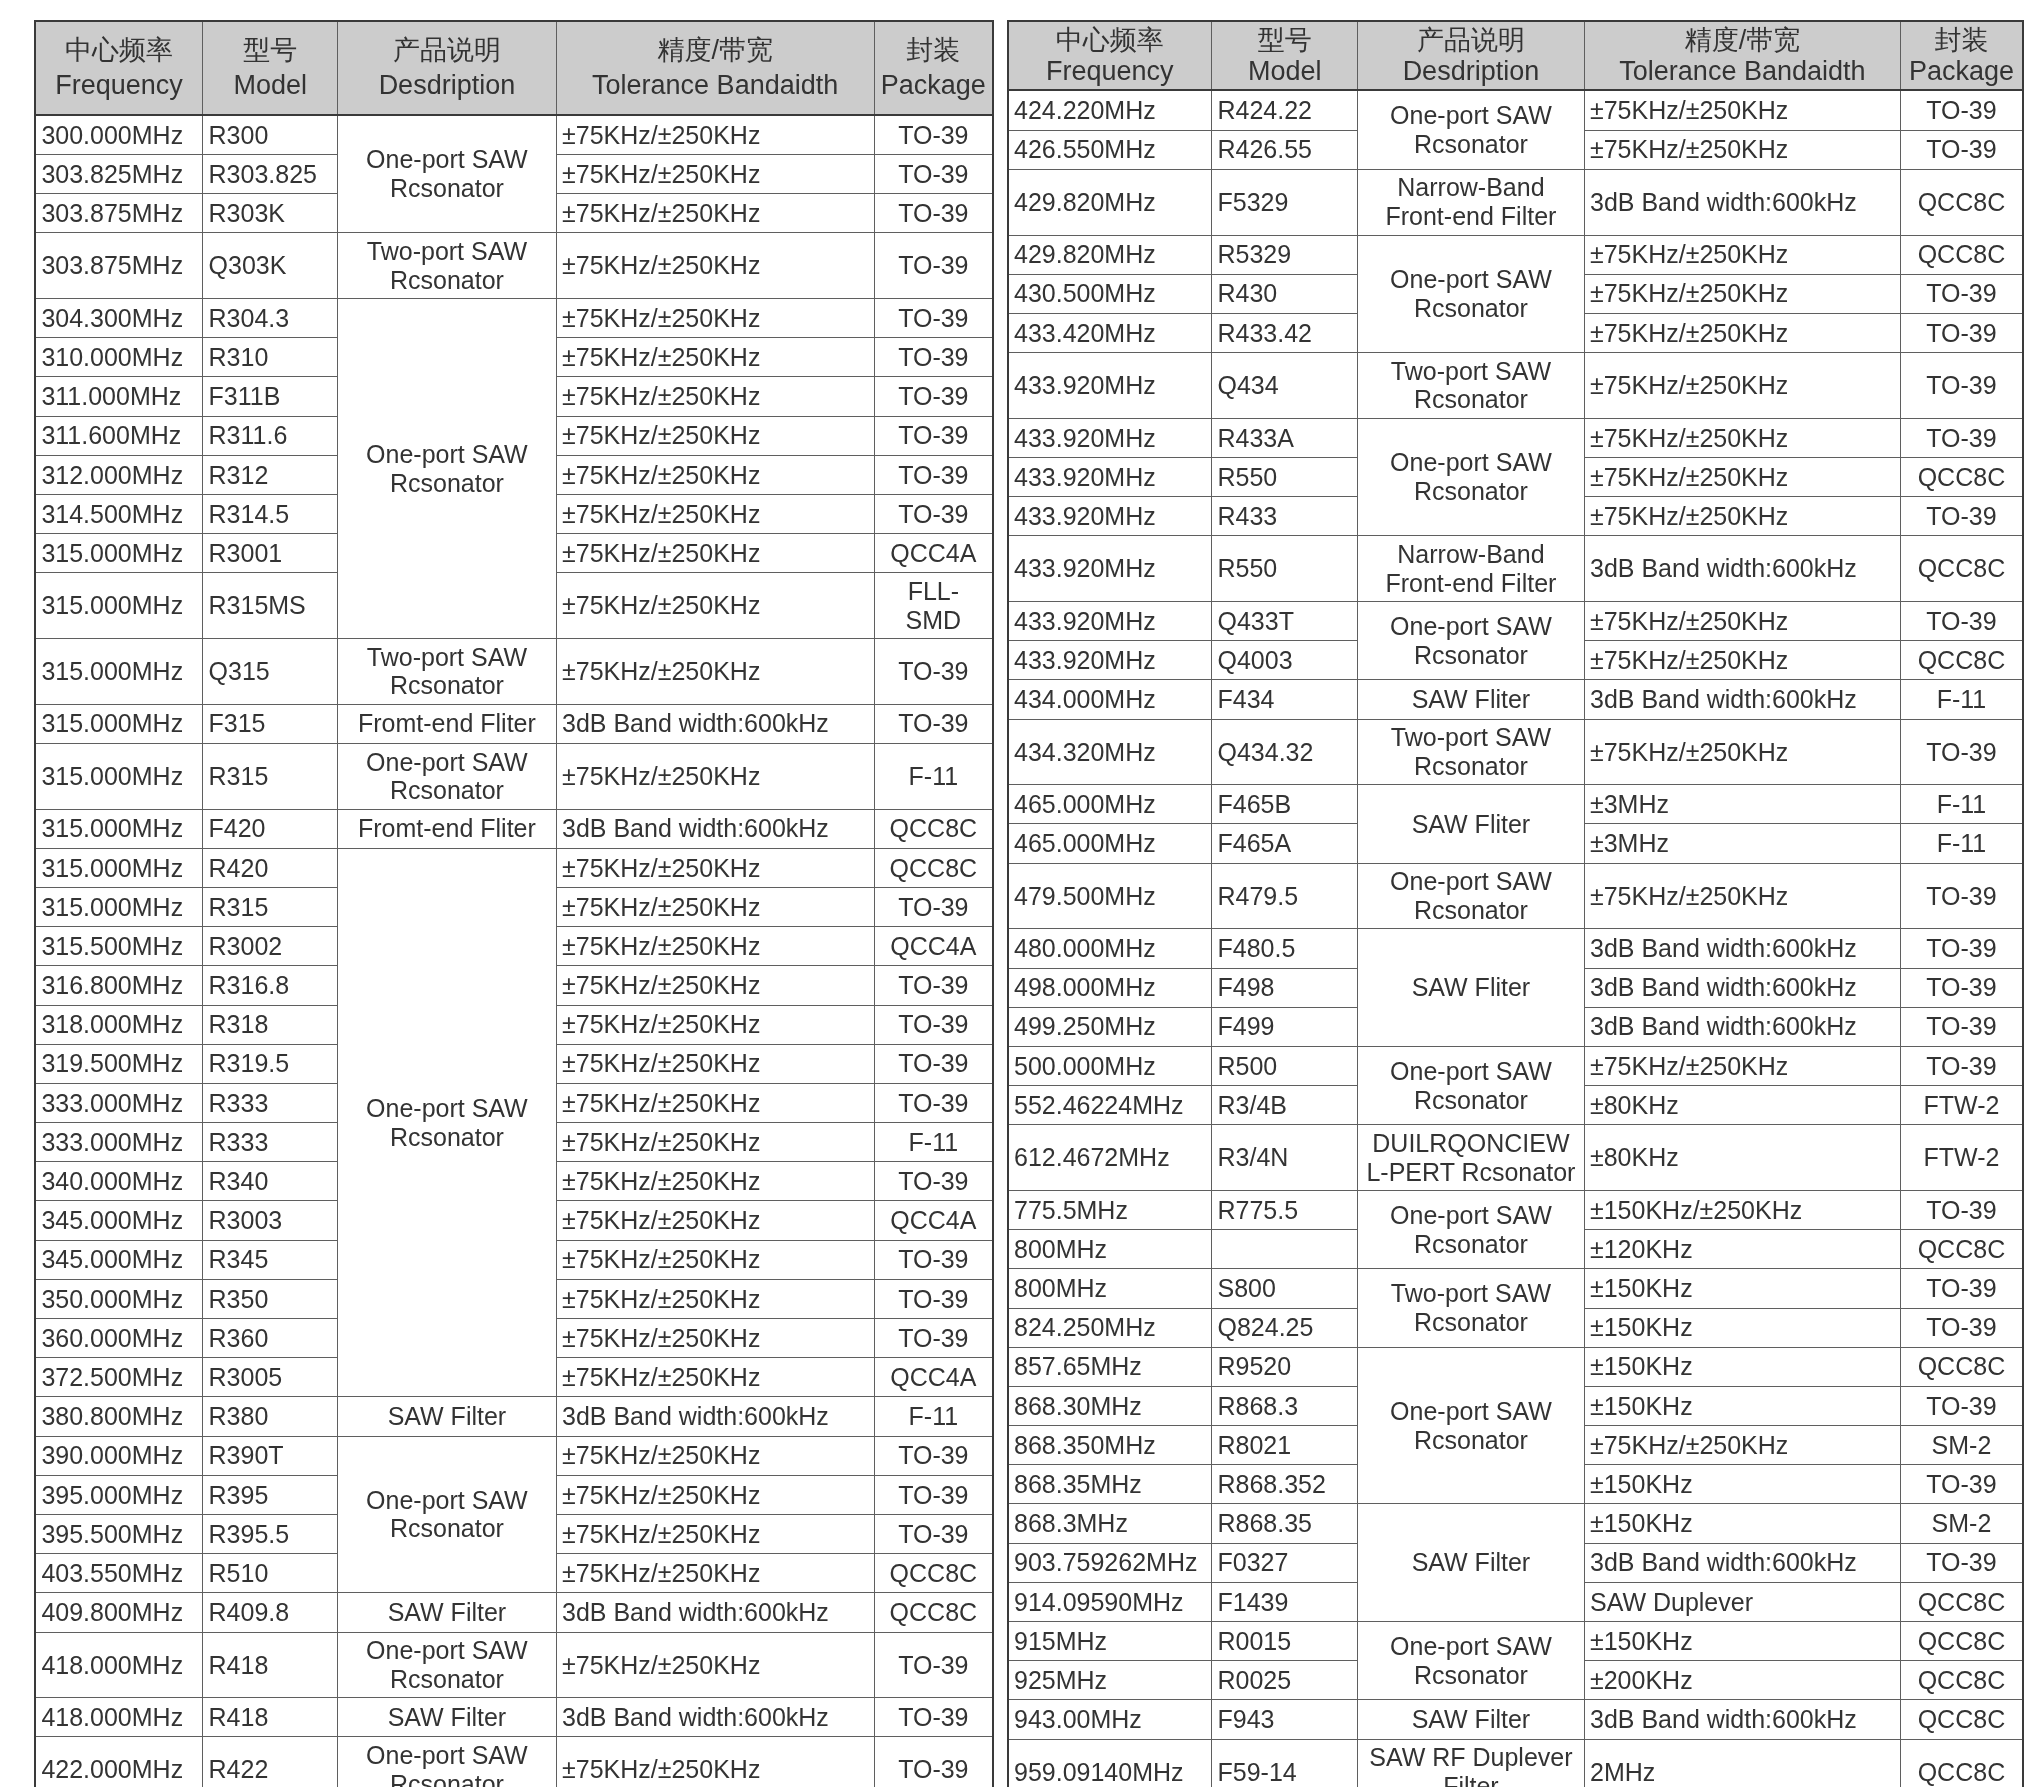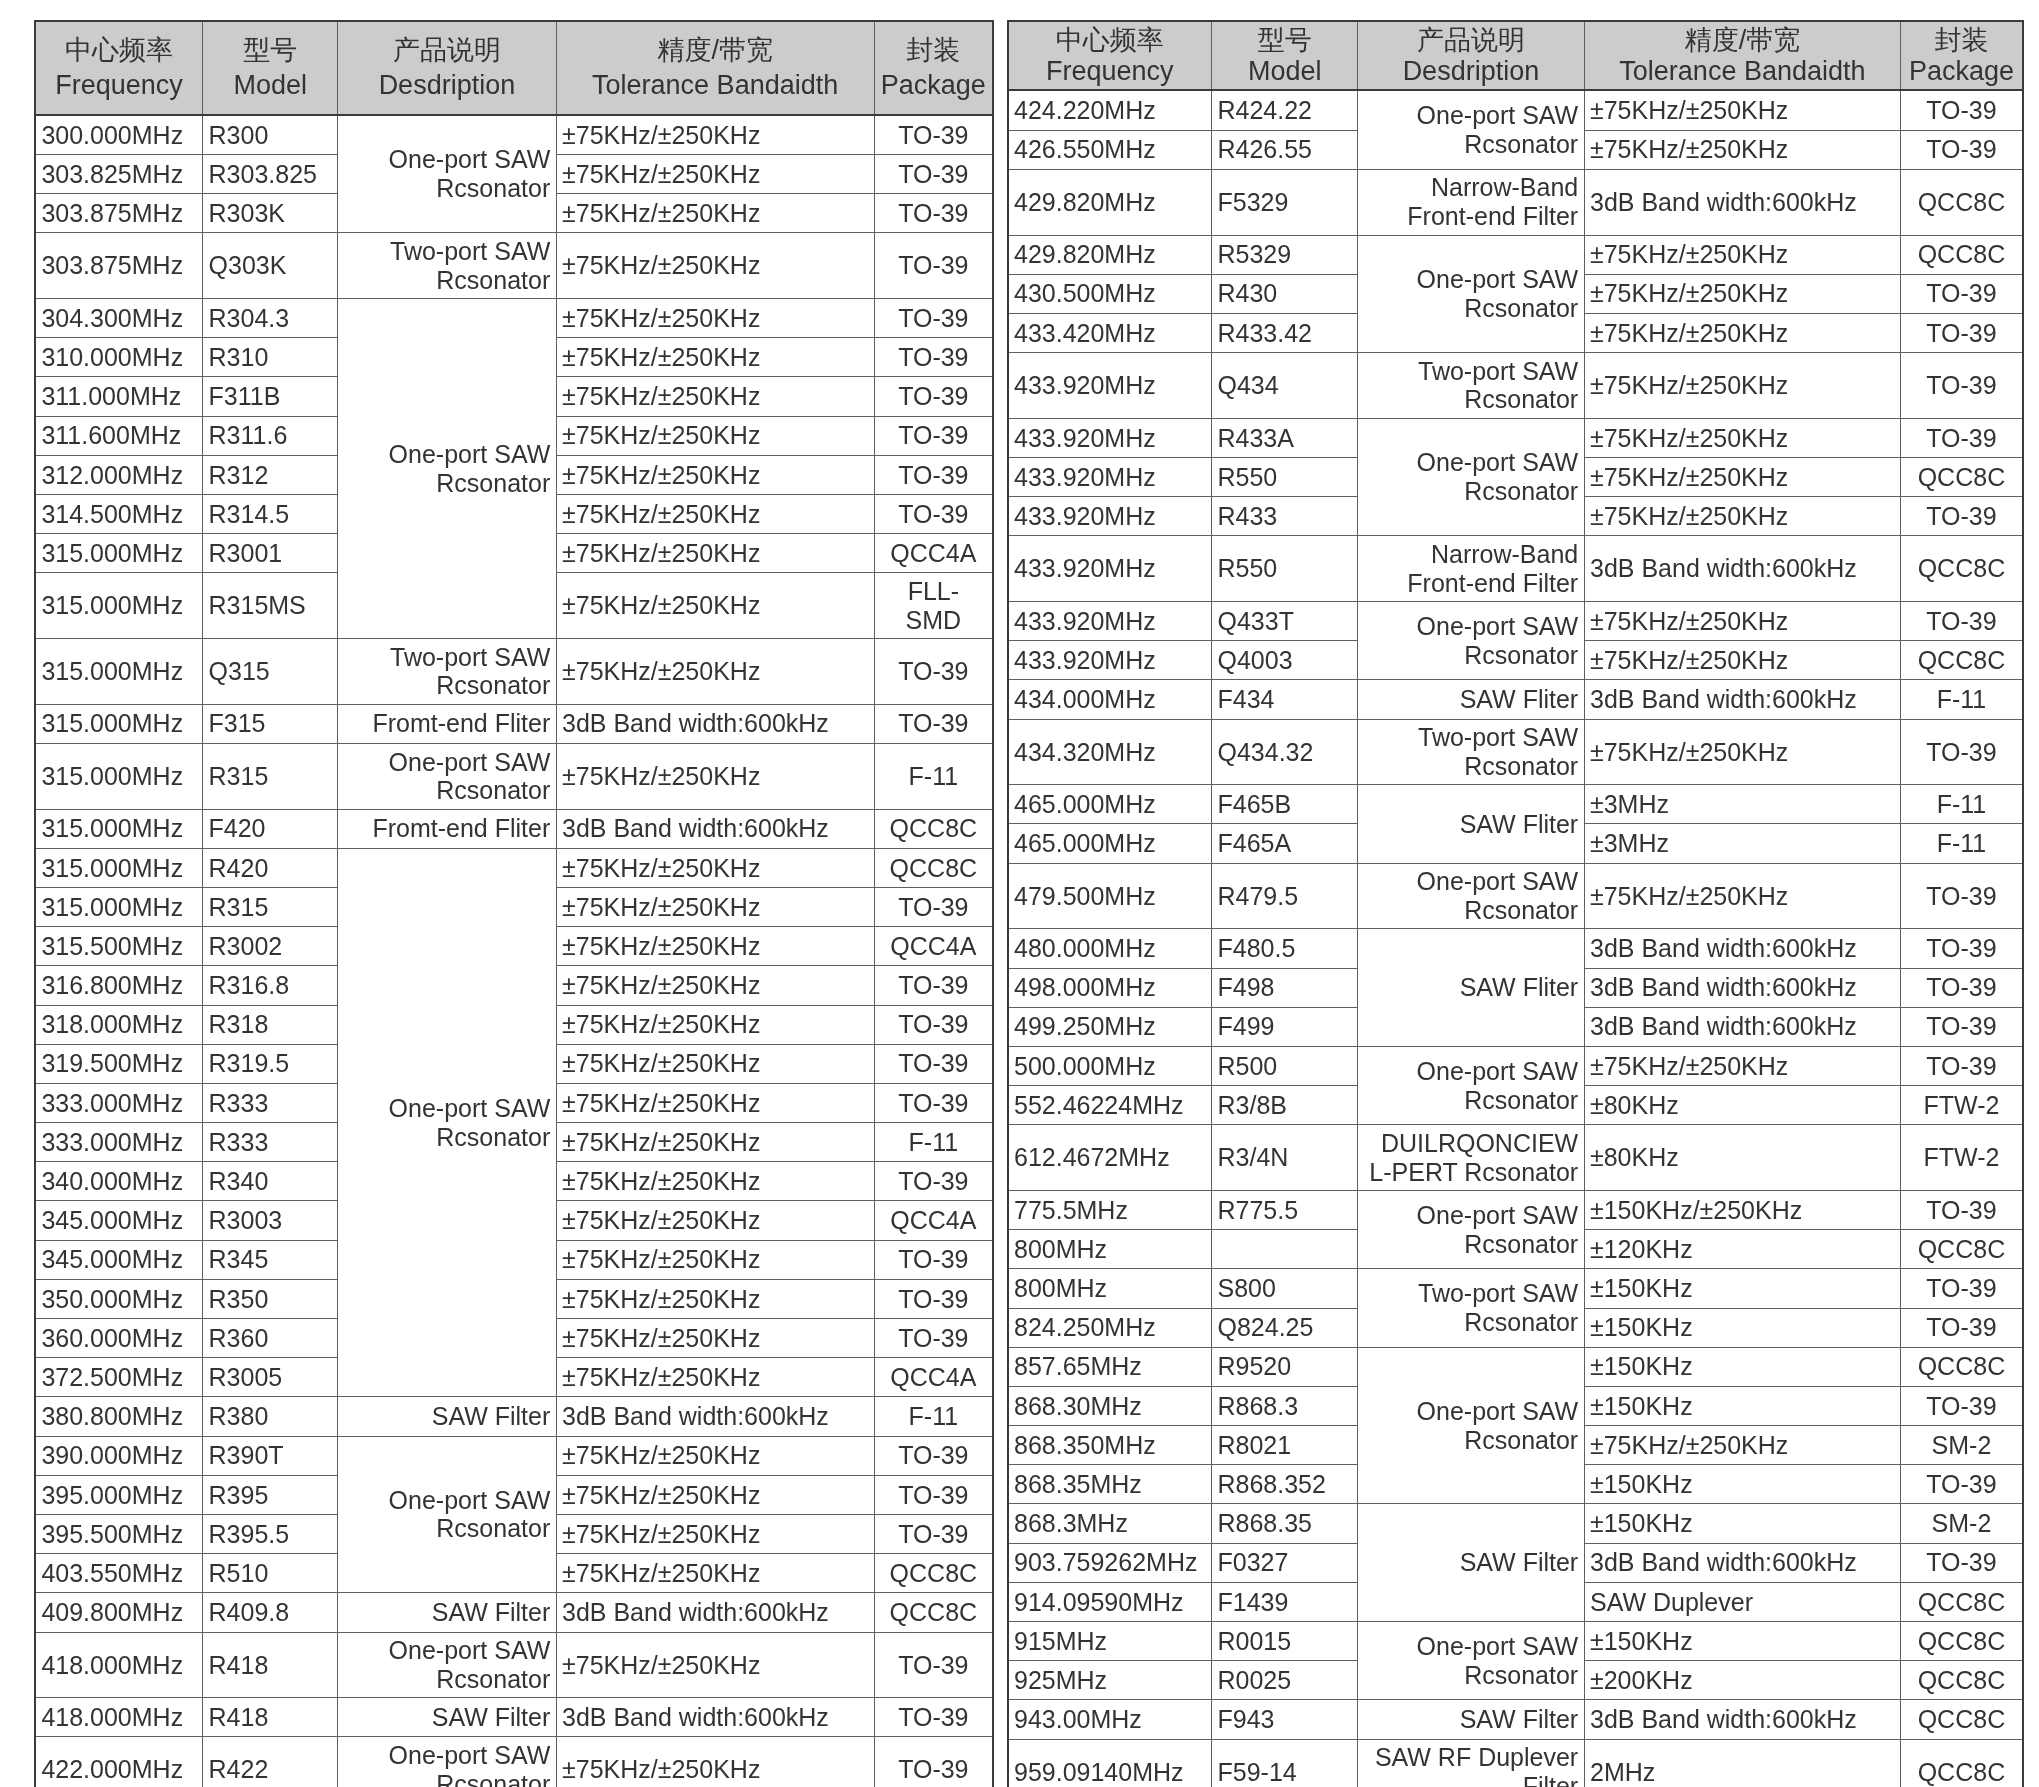--- a/index.html
+++ b/index.html
@@ -40,21 +40,21 @@
   .tbl td{
     font-size:25px;
     line-height:1.15;
     height:31px;
     padding:3.6px 5.4px;
     background:#ffffff;
     color:#333333;
   }
   .c-freq{text-align:left;padding-left:14.4px;}
   .c-model{text-align:left;padding-left:10.8px;}
-  .c-desc{text-align:right;}
+  .c-desc{text-align:center;}
   .c-tol{text-align:left;padding-left:31px;}
   .c-pkg{text-align:center;}
 </style>
 </head>
 <body>
 
 <div class="page">
 
   <table class="tbl tbl-left">
     <colgroup>
@@ -513,21 +513,21 @@
         </tr>
         <tr>
           <td class="c-freq">500.000MHz</td>
           <td class="c-model">R500</td>
           <td class="c-desc" rowspan="2">One-port SAW Rcsonator</td>
           <td class="c-tol">±75KHz/±250KHz</td>
           <td class="c-pkg">TO-39</td>
         </tr>
         <tr>
           <td class="c-freq">552.46224MHz</td>
-          <td class="c-model">R3/8B</td>
+          <td class="c-model">R3/4B</td>
           <td class="c-tol">±80KHz</td>
           <td class="c-pkg">FTW-2</td>
         </tr>
         <tr>
           <td class="c-freq">612.4672MHz</td>
           <td class="c-model">R3/4N</td>
           <td class="c-desc">DUILRQONCIEW L-PERT Rcsonator</td>
           <td class="c-tol">±80KHz</td>
           <td class="c-pkg">FTW-2</td>
         </tr>

